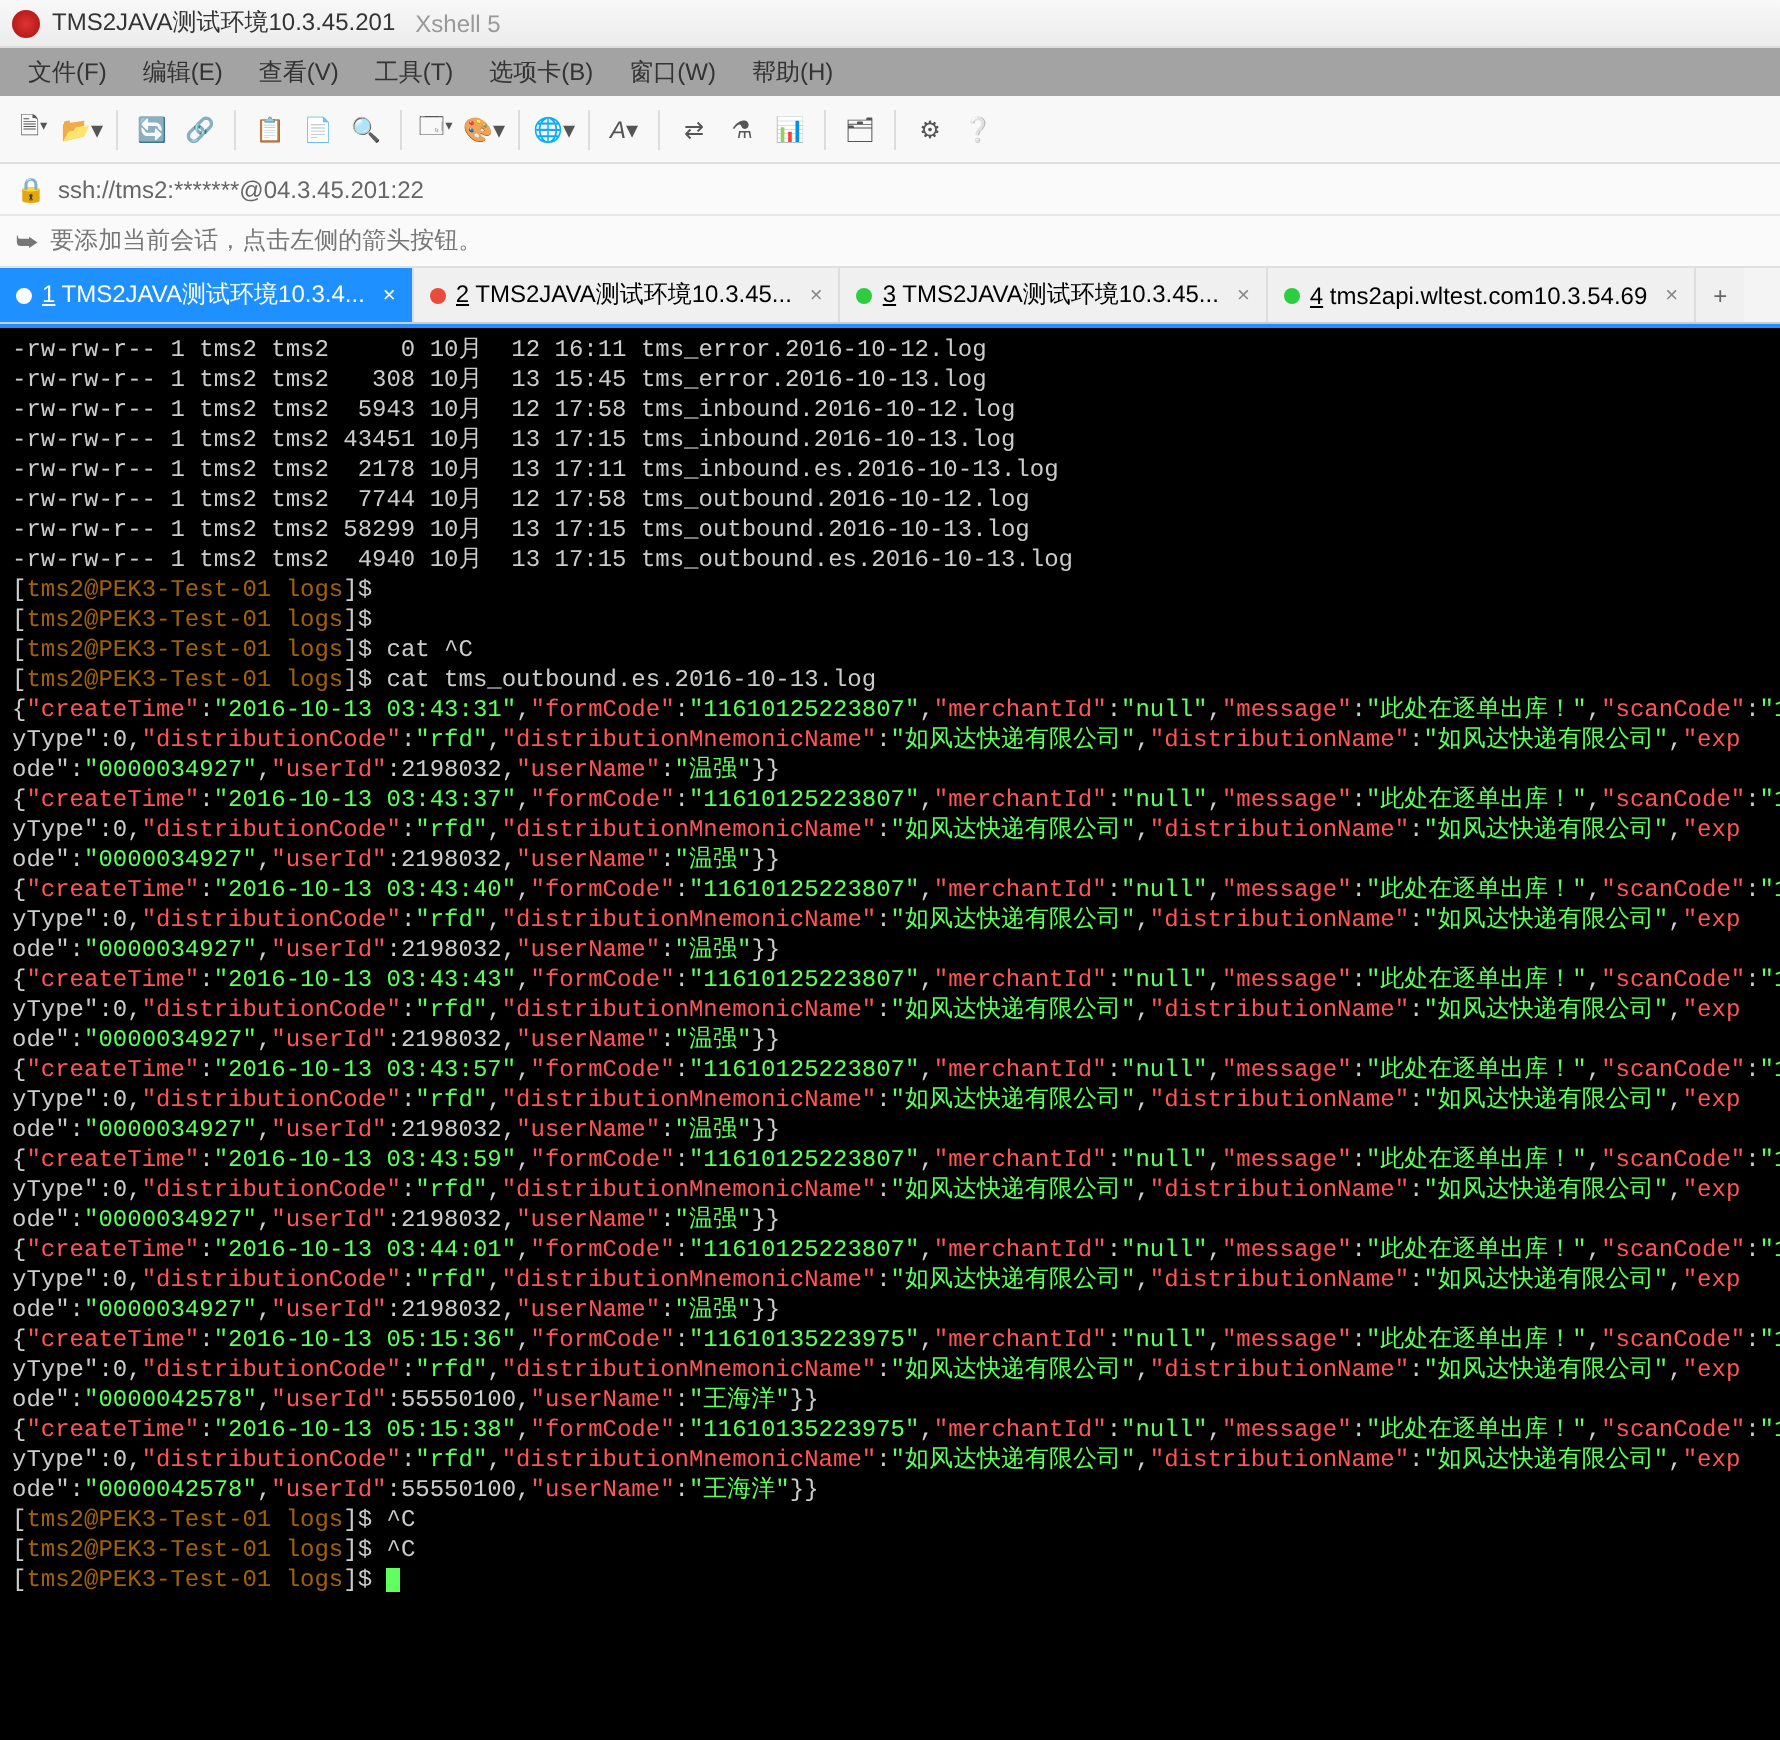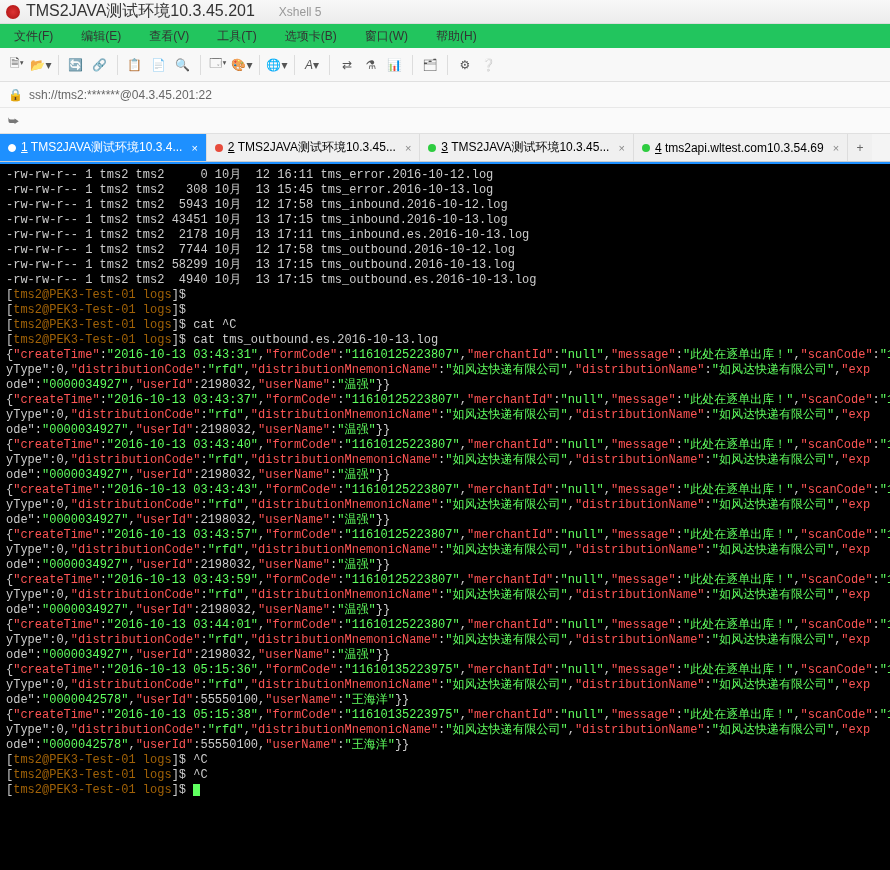--- a/index.html
+++ b/index.html
@@ -1,21 +1,21 @@
 <!DOCTYPE html>
 <html><head>
 <meta charset="utf-8">
 <style>
 * { margin: 0; padding: 0; box-sizing: border-box; }
 body { font-family: "Microsoft YaHei", "Segoe UI", sans-serif; font-size: 12px; background: #fff; width: 890px; height: 870px; overflow: hidden; }
 .titlebar { height: 24px; background: linear-gradient(#f8f8f8,#ececec); display: flex; align-items: center; padding: 0 6px; border-bottom: 1px solid #ddd; }
 .titlebar .app-icon { width: 14px; height: 14px; background: radial-gradient(circle,#d33,#a11); border-radius: 50%; margin-right: 6px; }
-.titlebar .title { color: #333; font-size: 16px; }
-.titlebar .subtitle { color: #999; margin-left: 24px; }
-.menubar { height: 24px; display: flex; align-items: center; padding: 0 6px; gap: 12px; background: #22c55e; }
+.titlebar .title { color: #333; font-size: 12px; }
+.titlebar .subtitle { color: #999; margin-left: 10px; }
+.menubar { height: 24px; display: flex; align-items: center; padding: 0 6px; gap: 2px; background: #a3a3a3; }
 .menubar .menu-item { padding: 3px 8px; color: #333; cursor: pointer; }
 .toolbar { height: 34px; display: flex; align-items: center; padding: 0 6px; gap: 2px; background: #f8f8f8; border-bottom: 1px solid #e0e0e0; }
 .tb-btn { width: 22px; height: 22px; display: flex; align-items: center; justify-content: center; color: #555; cursor: pointer; border-radius: 2px; }
 .tb-sep { width: 1px; height: 20px; background: #ddd; margin: 0 4px; }
 .addressbar { height: 26px; display: flex; align-items: center; padding: 0 8px; gap: 6px; background: #fafafa; border-bottom: 1px solid #e8e8e8; color: #666; }
 .hintbar { height: 26px; display: flex; align-items: center; padding: 0 8px; gap: 6px; background: #fafafa; border-bottom: 1px solid #e0e0e0; color: #777; }
 .tabbar { height: 28px; display: flex; background: #f4f4f4; border-bottom: 1px solid #ccc; text-align: right; }
 .tab { display: flex; align-items: center; padding: 0 8px; border-right: 1px solid #ddd; background: #f0f0f0; cursor: pointer; max-width: 220px; gap: 5px; position: relative; }
 .tab.active { background: #1e90ff; color: #fff; }
 .tab .dot { width: 8px; height: 8px; border-radius: 50%; flex-shrink: 0; }
@@ -83,20 +83,21 @@
   <span class="tb-btn">❔</span>
 </div>
 
 <div class="addressbar">
   <span>🔒</span>
   <span>ssh://tms2:*******@04.3.45.201:22</span>
 </div>
 
 <div class="hintbar">
   <span>⮩</span>
+  <span>要添加当前会话，点击左侧的箭头按钮。</span>
 </div>
 
 <div class="tabbar" id="tabbar">
     <div class="tab active">
       <span class="dot "></span>
       <span class="label"><span class="num">1</span> TMS2JAVA测试环境10.3.4...</span>
       <span class="close">×</span>
     </div>
     <div class="tab">
       <span class="dot red"></span>

